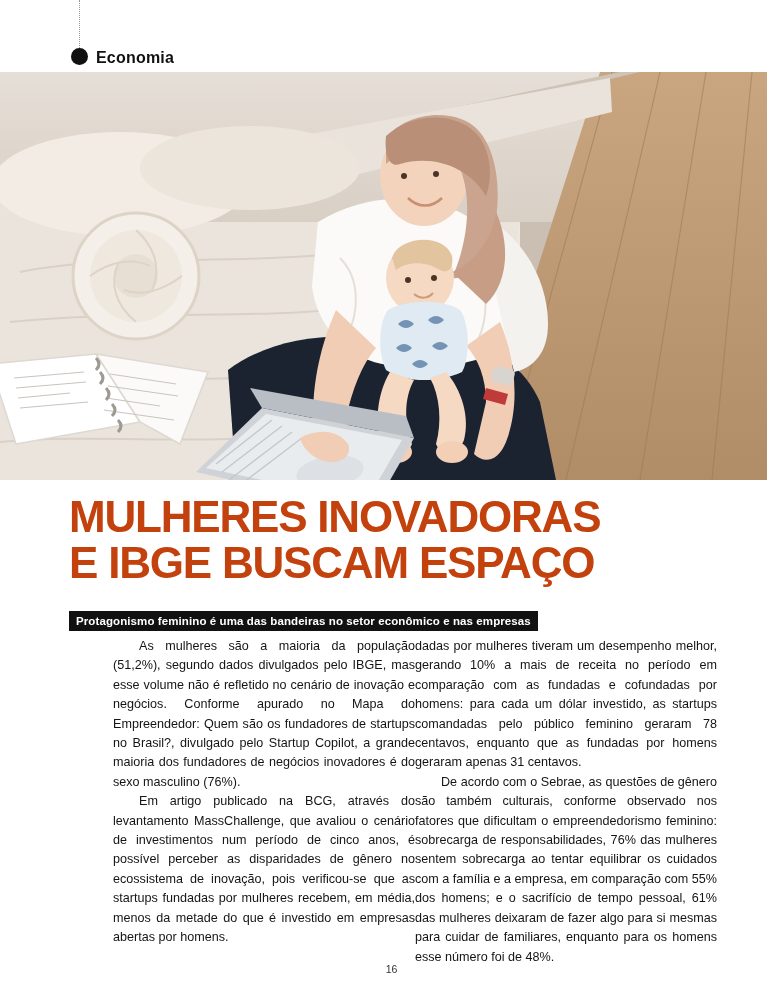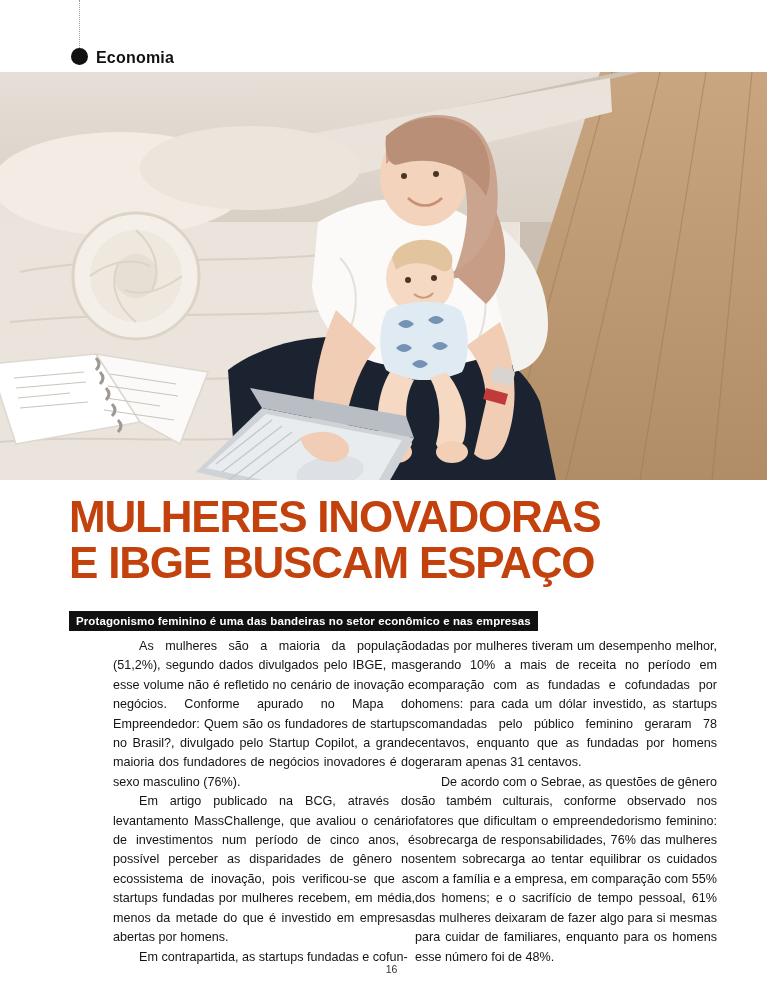--- a/index.html
+++ b/index.html
@@ -266,21 +266,20 @@
   <span>MULHERES INOVADORAS</span>
   <span>E IBGE BUSCAM ESPAÇO</span>
 </div>
 
 <div class="deck">Protagonismo feminino é uma das bandeiras no setor econômico e nas empresas</div>
 
 <div class="cols">
   <div class="col">
     <p>As mulheres são a maioria da população (51,2%), segundo dados divulgados pelo IBGE, mas esse volume não é refletido no cenário de inovação e negócios. Conforme apurado no Mapa do Empreendedor: Quem são os fundadores de startups no Brasil?, divulgado pelo Startup Copilot, a grande maioria dos fundadores de negócios inovadores é do sexo masculino (76%).</p>
     <p>Em artigo publicado na BCG, através do levantamento MassChallenge, que avaliou o cenário de investimentos num período de cinco anos, é possível perceber as disparidades de gênero no ecossistema de inovação, pois verificou-se que as startups fundadas por mulheres recebem, em média, menos da metade do que é investido em empresas abertas por homens.</p>
-    <p>Em contrapartida, as startups fundadas e cofun-</p>
   </div>
   <div class="col">
     <p style="text-indent:0">dadas por mulheres tiveram um desempenho melhor, gerando 10% a mais de receita no período em comparação com as fundadas e cofundadas por homens: para cada um dólar investido, as startups comandadas pelo público feminino geraram 78 centavos, enquanto que as fundadas por homens geraram apenas 31 centavos.</p>
     <p>De acordo com o Sebrae, as questões de gênero são também culturais, conforme observado nos fatores que dificultam o empreendedorismo feminino: sobrecarga de responsabilidades, 76% das mulheres sentem sobrecarga ao tentar equilibrar os cuidados com a família e a empresa, em comparação com 55% dos homens; e o sacrifício de tempo pessoal, 61% das mulheres deixaram de fazer algo para si mesmas para cuidar de familiares, enquanto para os homens esse número foi de 48%.</p>
   </div>
 </div>
 
 <div class="folio">16</div>
 
 </body></html>

